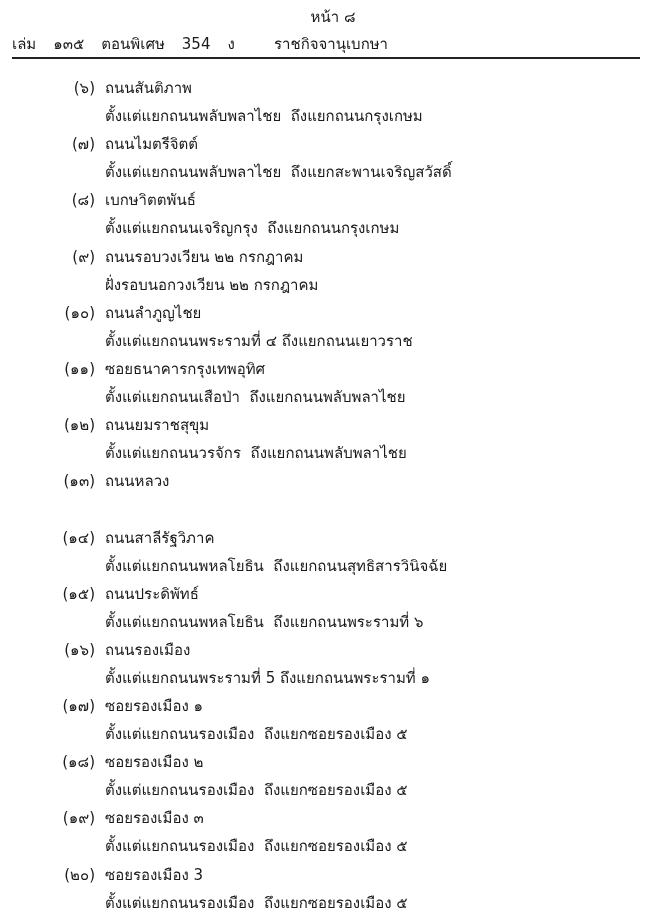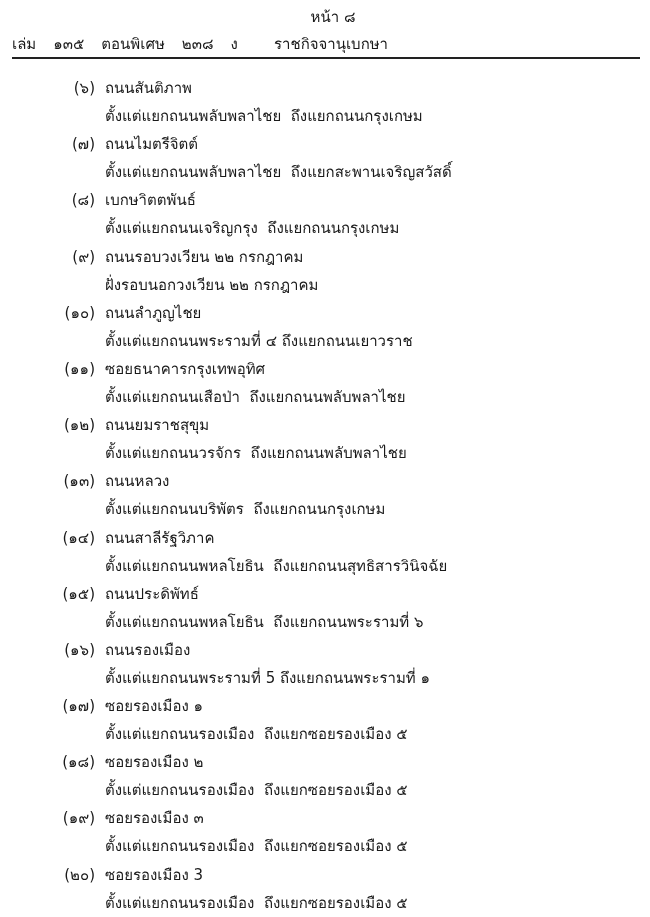--- a/index.html
+++ b/index.html
@@ -96,21 +96,21 @@
       line-height: 24px;
       white-space: pre;
     }
   </style>
 </head>
 <body>
 
 <div class="page-title">หน้า ๘</div>
 
 <div class="header-line">
-  <div class="header-left"><span>เล่ม</span><span>๑๓๕</span><span>ตอนพิเศษ</span><span>๒๓๘</span><span>ง</span></div>
+  <div class="header-left"><span>เล่ม</span><span>๑๓๕</span><span>ตอนพิเศษ</span><span>354</span><span>ง</span></div>
   <div class="header-center">ราชกิจจานุเบกษา</div>
 </div>
 
 <div class="header-rule"></div>
 
 <div class="items">
   <div class="item">
     <span class="item-num">(๖)</span>
     <span class="item-title">ถนนสันติภาพ</span>
     <span class="item-desc">ตั้งแต่แยกถนนพลับพลาไชย  ถึงแยกถนนกรุงเกษม</span>
@@ -141,21 +141,20 @@
     <span class="item-desc">ตั้งแต่แยกถนนเสือป่า  ถึงแยกถนนพลับพลาไชย</span>
   </div>
   <div class="item">
     <span class="item-num">(๑๒)</span>
     <span class="item-title">ถนนยมราชสุขุม</span>
     <span class="item-desc">ตั้งแต่แยกถนนวรจักร  ถึงแยกถนนพลับพลาไชย</span>
   </div>
   <div class="item">
     <span class="item-num">(๑๓)</span>
     <span class="item-title">ถนนหลวง</span>
-    <span class="item-desc">ตั้งแต่แยกถนนบริพัตร  ถึงแยกถนนกรุงเกษม</span>
   </div>
   <div class="item">
     <span class="item-num">(๑๔)</span>
     <span class="item-title">ถนนสาลีรัฐวิภาค</span>
     <span class="item-desc">ตั้งแต่แยกถนนพหลโยธิน  ถึงแยกถนนสุทธิสารวินิจฉัย</span>
   </div>
   <div class="item">
     <span class="item-num">(๑๕)</span>
     <span class="item-title">ถนนประดิพัทธ์</span>
     <span class="item-desc">ตั้งแต่แยกถนนพหลโยธิน  ถึงแยกถนนพระรามที่ ๖</span>

